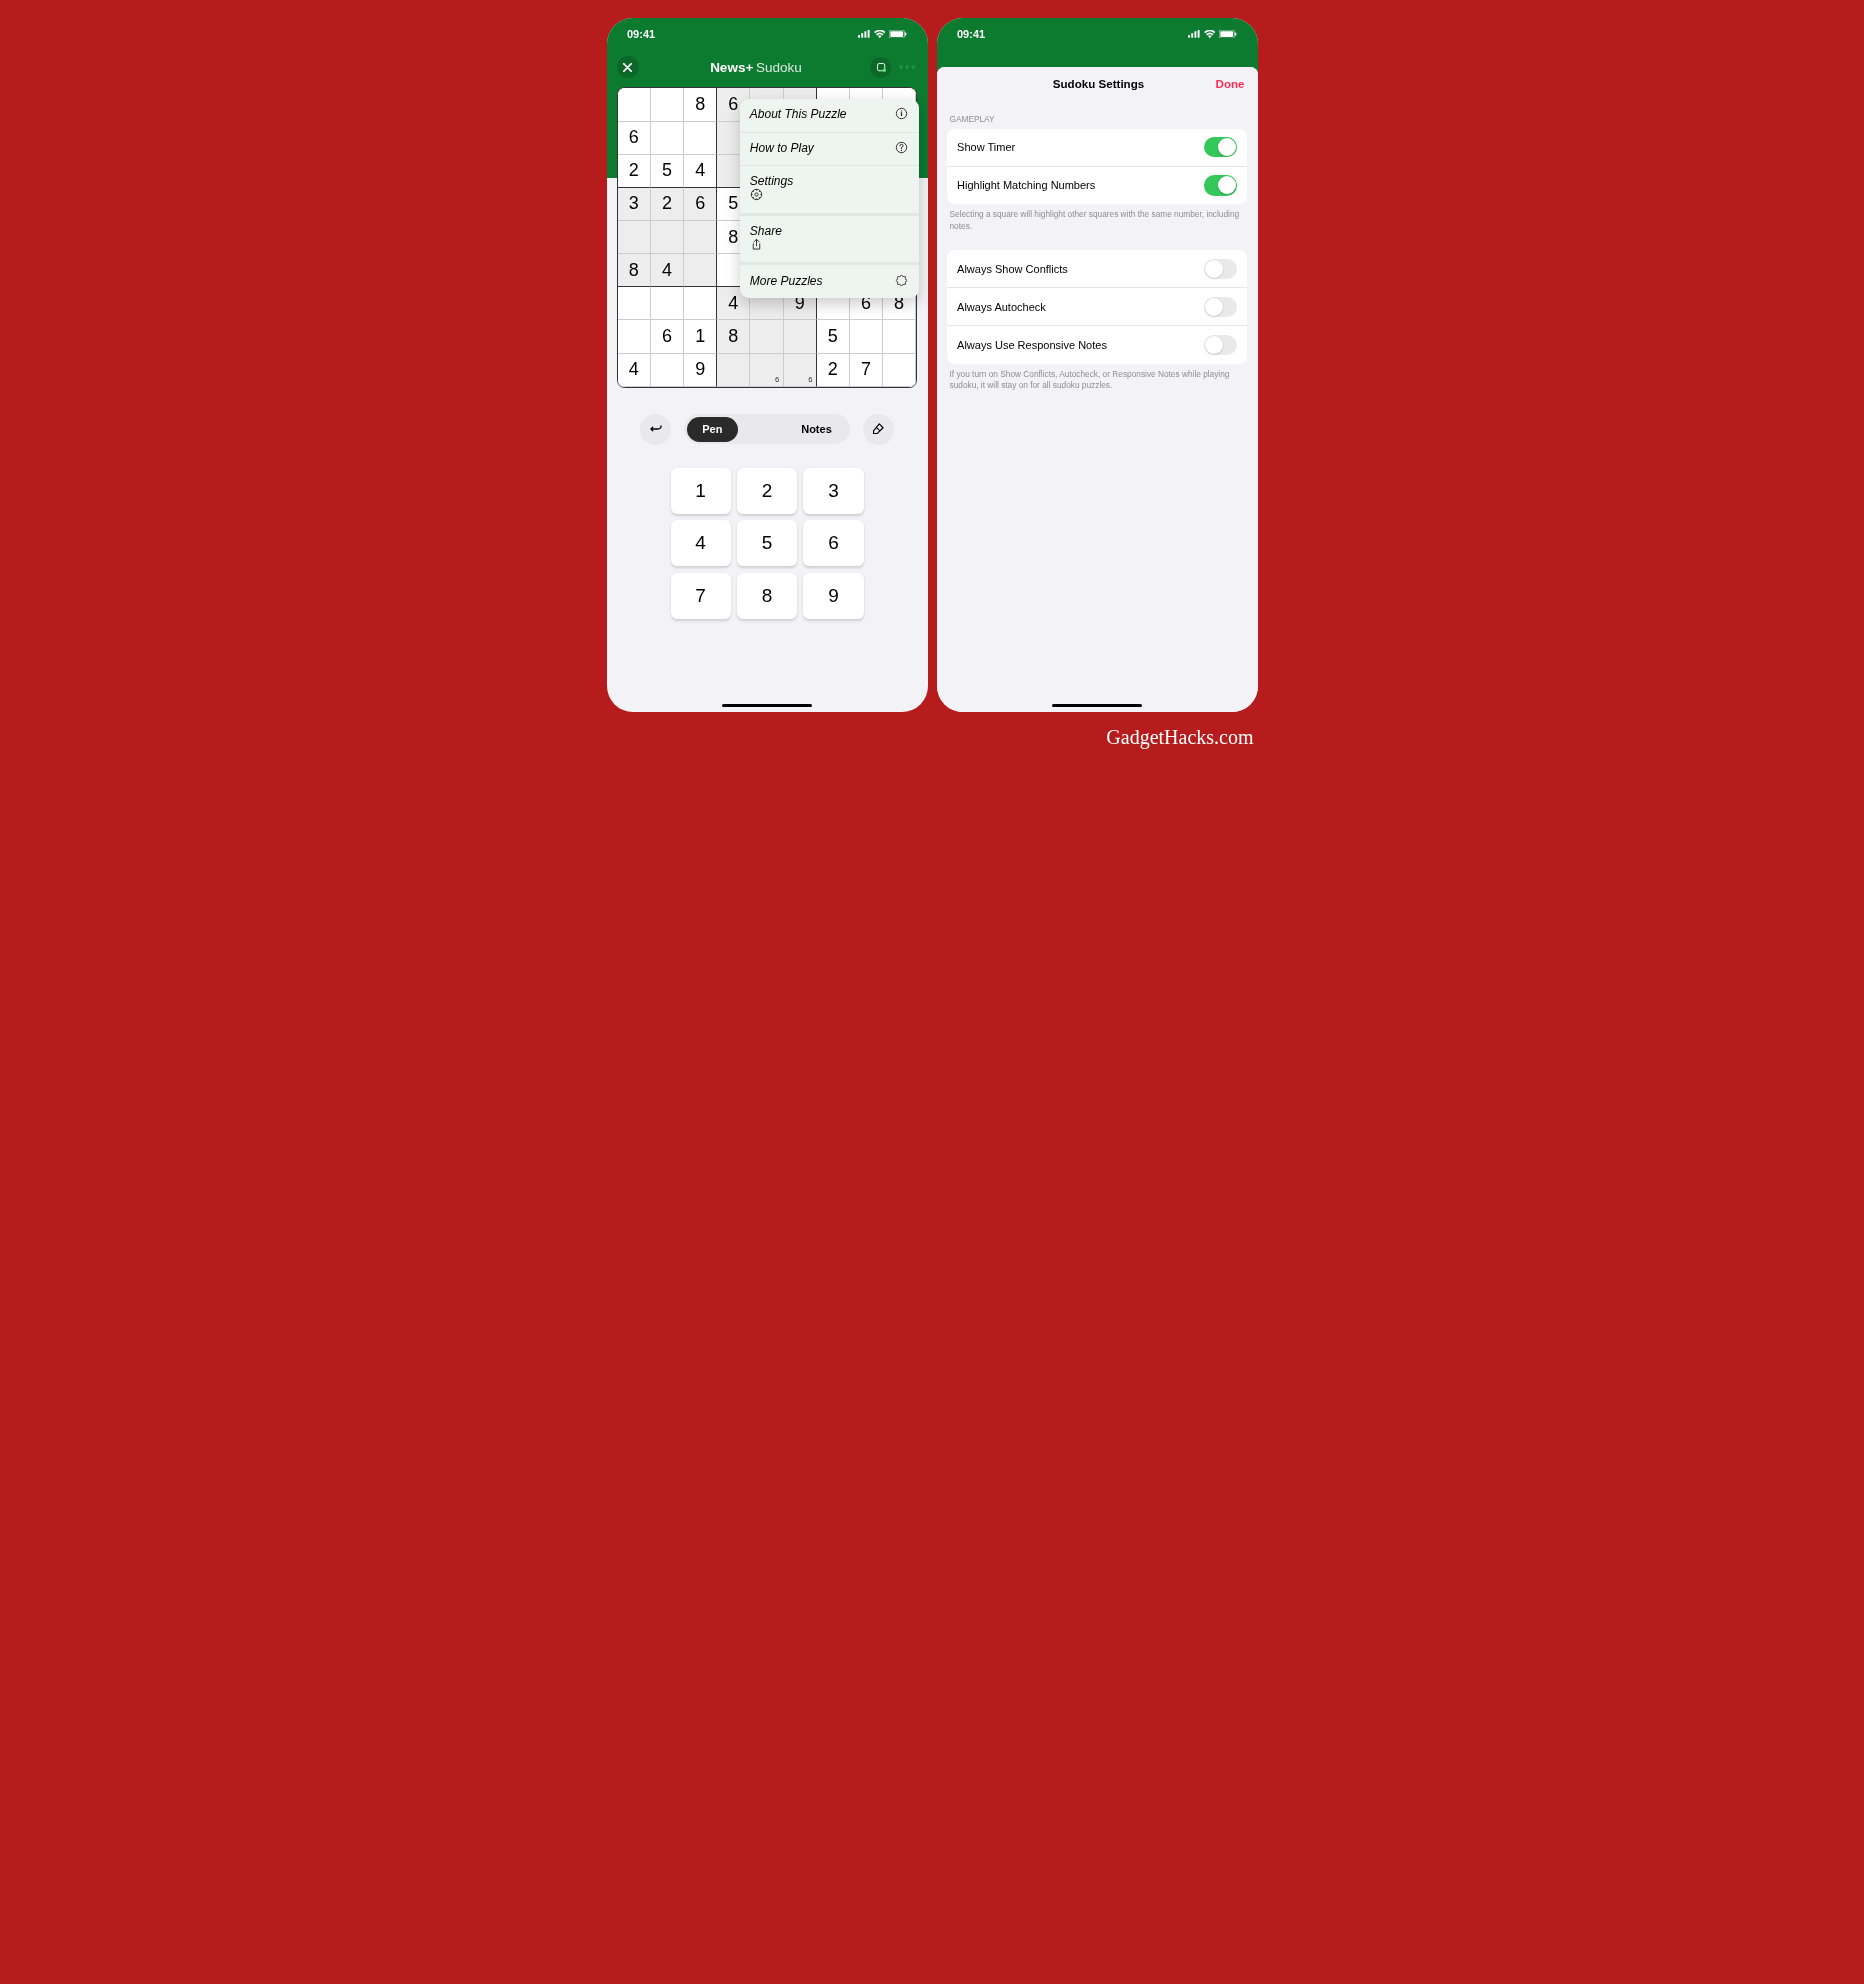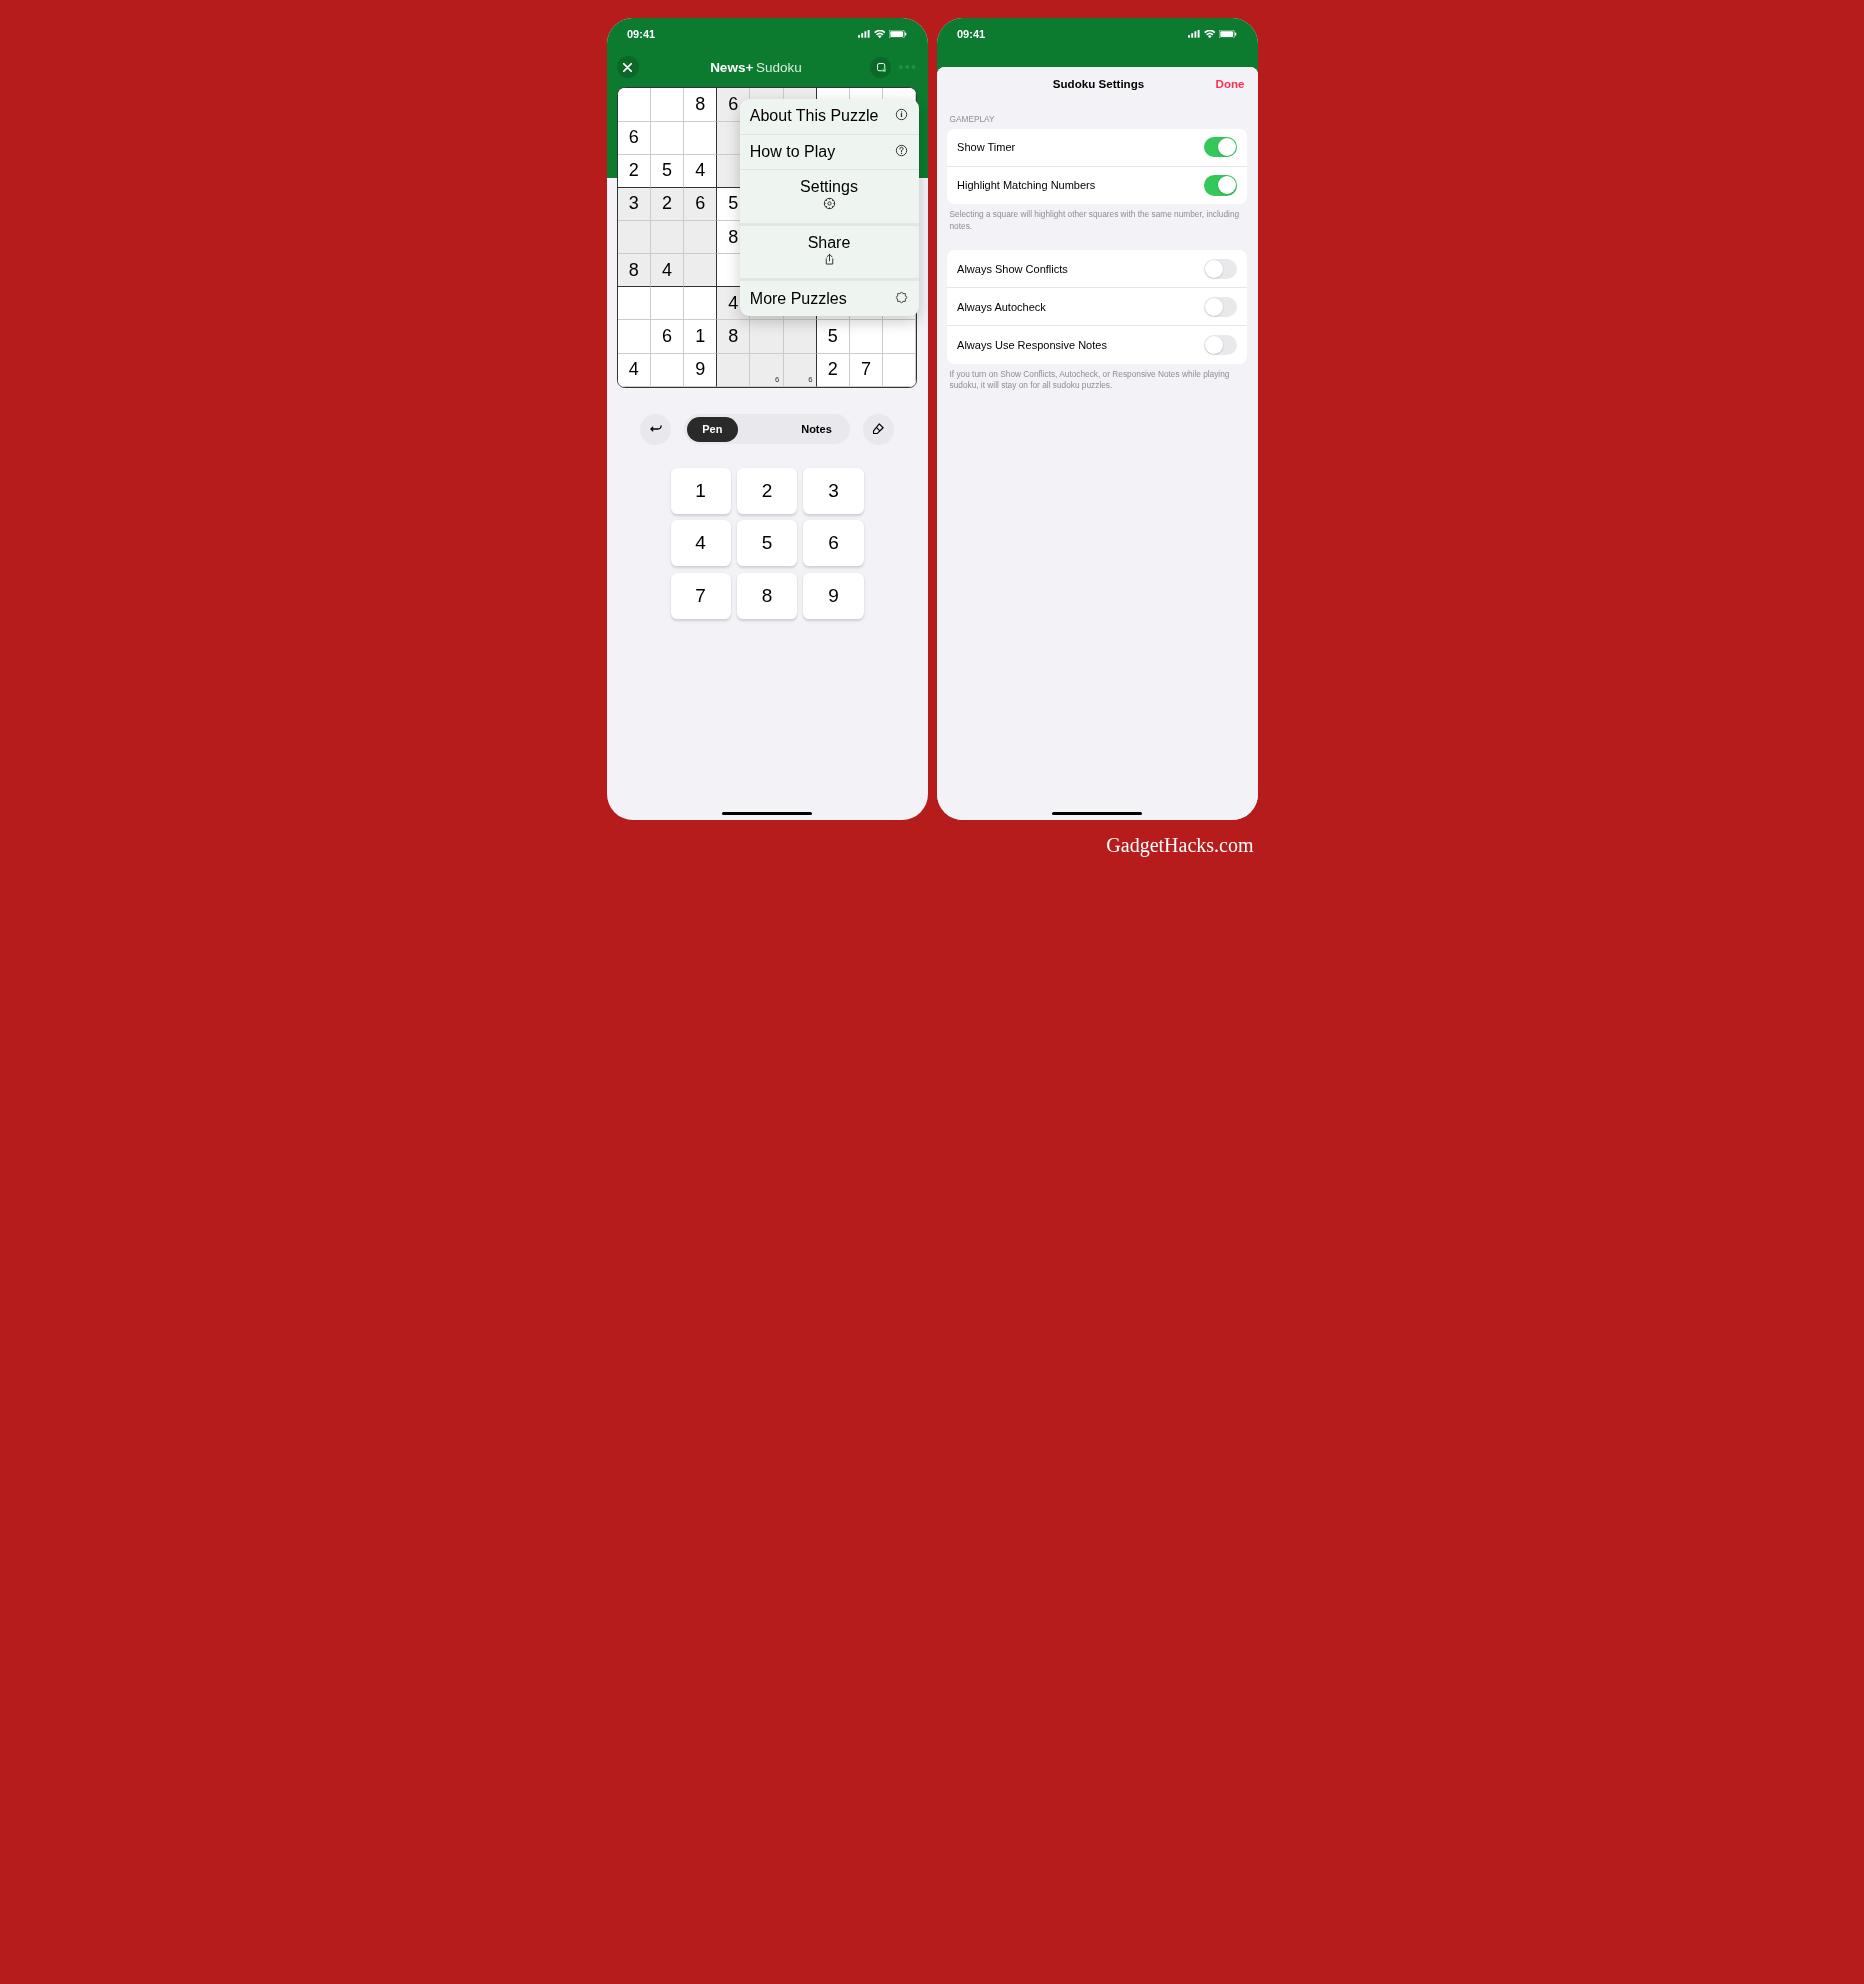--- a/index.html
+++ b/index.html
@@ -15,21 +15,21 @@
 .container {
   background: #b71c1c;
   border-radius: 26px;
   padding: 9px;
   display: flex;
   gap: 9px;
 }
 
 .phone {
   width: 321px;
-  height: 802px;
+  height: 694px;
   background: #f2f2f7;
   border-radius: 26px;
   overflow: hidden;
   position: relative;
   display: flex;
   flex-direction: column;
 }
 
 
 .status-bar {
@@ -128,23 +128,24 @@
   background: #eef4ef;
   border-radius: 9px;
   box-shadow: 0 5.1px 15.4px rgba(0,0,0,0.2);
   overflow: hidden;
   z-index: 10;
 }
 .dropdown-item {
   padding: 8.3px 10.3px;
   display: flex;
   justify-content: space-between;
-  align-items: center;
-  font-size: 16px;
+  align-items: flex-start;
+  font-size: 12px;
   border-bottom: 0.6px solid rgba(0,0,0,0.06);
+  font-style: italic;
 }
 .dropdown-item.sep { border-bottom: 3.9px solid rgba(0,0,0,0.05); flex-direction: column; }
 .dropdown-item:last-child { border-bottom: none; }
 .dropdown-icon { width: 13px; height: 13px; opacity: 0.8; }
 
 
 .controls-area { padding: 26px 10.3px 0; }
 .mode-row {
   display: flex;
   align-items: center;

